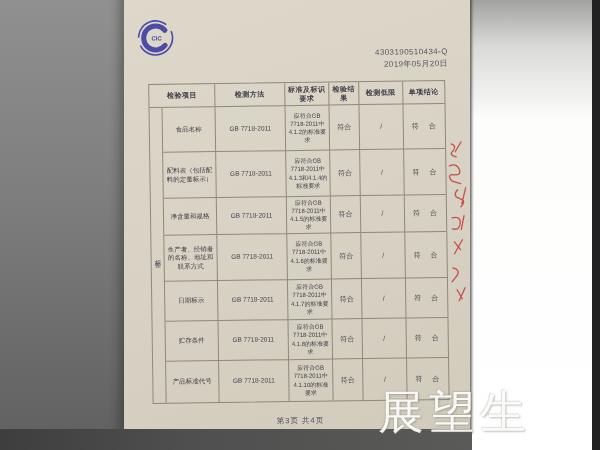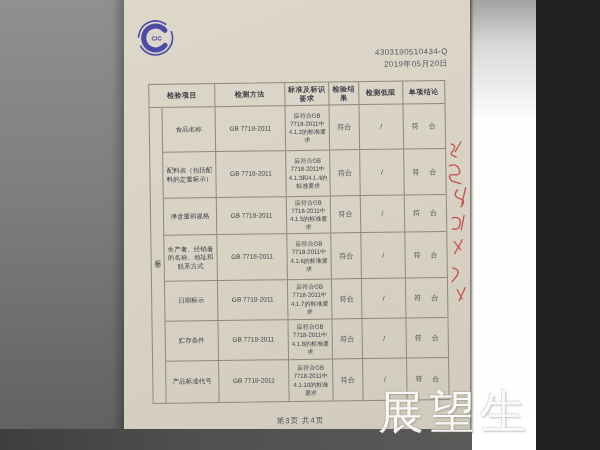--- a/index.html
+++ b/index.html
@@ -1,17 +1,17 @@
 <!DOCTYPE html>
 <html><head>
 <meta charset="utf-8">
 <style>
   html,body{margin:0;padding:0;background:#222;}
   .scene{
-    position:relative;width:536px;height:450px;overflow:hidden;
+    position:relative;width:592px;height:450px;overflow:hidden;
     font-family:"Liberation Sans","DejaVu Sans",sans-serif;
     background:#ffffff;
   }
   
   .desk-left{
     position:absolute;left:0;top:0;width:124px;height:450px;
     background:linear-gradient(180deg,#909090 0%,#7d7d7d 45%,#5f5f5f 100%);
   }
   
   .white-sheet{

